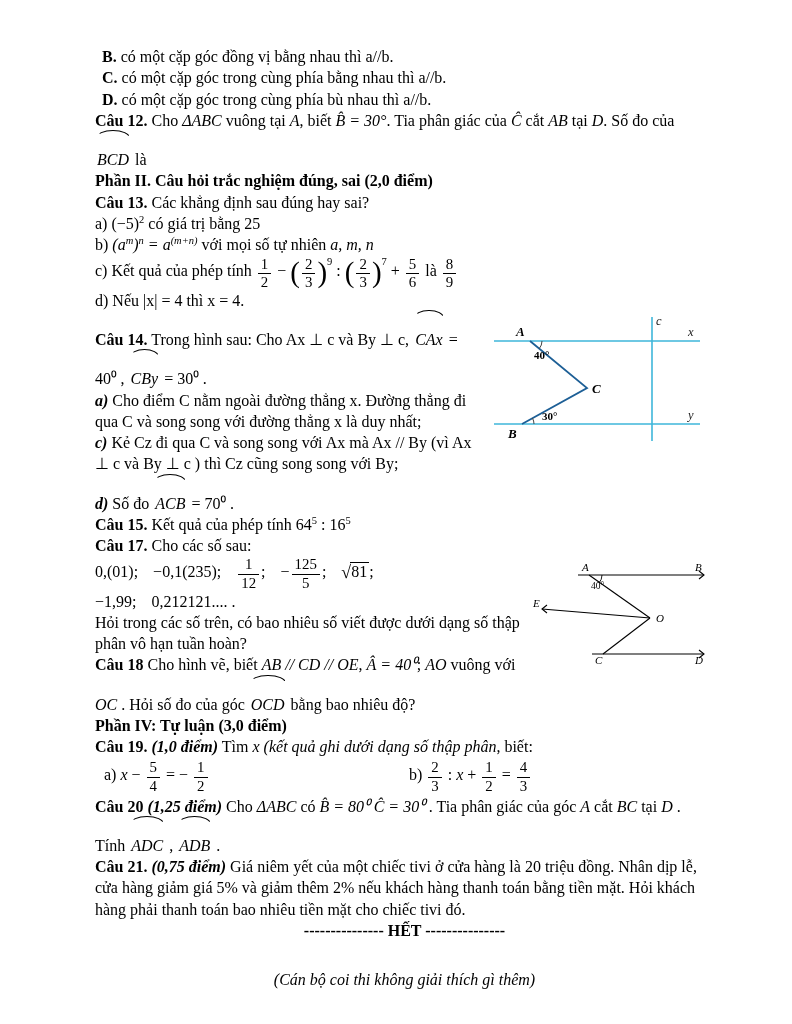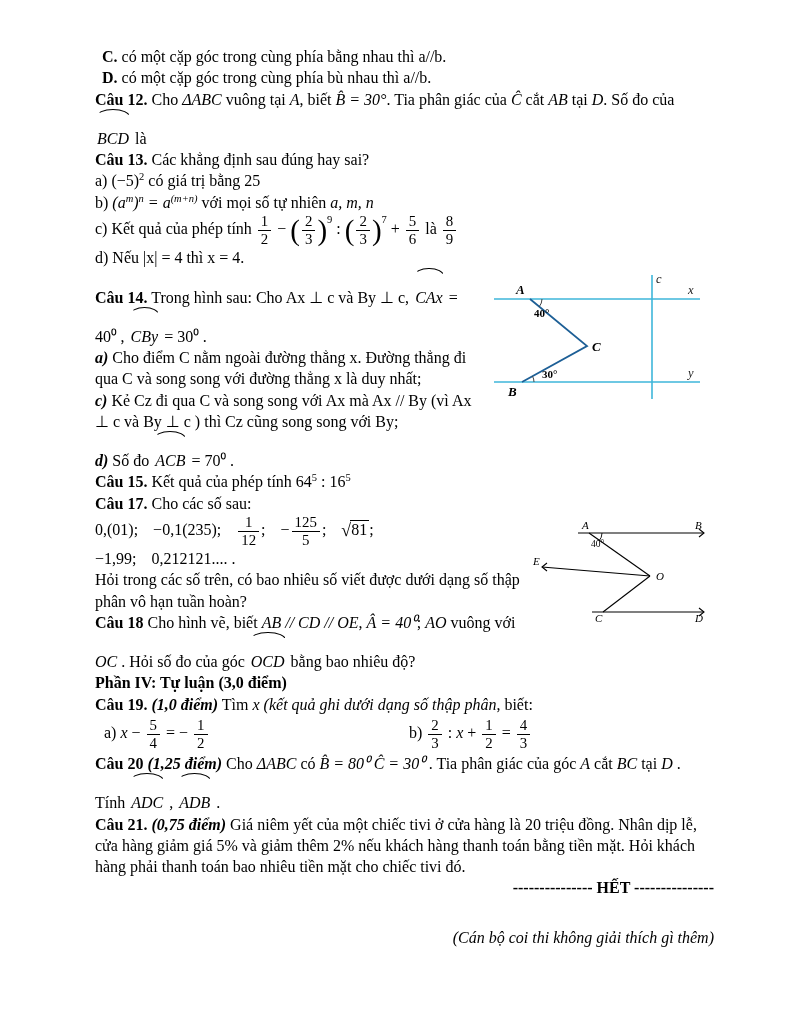--- a/index.html
+++ b/index.html
@@ -23,47 +23,49 @@
   .arc{position:relative;display:inline-block;font-style:italic;padding:18px 2px 0;}
   .arc::before{content:"";position:absolute;top:-1px;left:1px;right:1px;height:6px;
       border:1.4px solid transparent;border-top:1.4px solid #000;
       border-radius:50% 50% 0 0 / 100% 100% 0 0;}
   .sqrt{white-space:nowrap;}
   .sqrt .rad{display:inline-block;font-size:1.12em;transform:translateY(1px);margin-right:-1px;}
   .sqrt .rbody{display:inline-block;border-top:1.3px solid #000;padding:0 2px 0 1px;line-height:1.15;}
   .fig1wrap{float:right;width:232px;margin:0 0 2px 6px;}
   .fig2wrap{float:right;width:182px;margin:4px 0 2px 8px;}
   .clr{clear:both;}
-  .ctr{text-align:right;}
+  .ctr{text-align:center;}
   .eqrow{display:flex;padding-left:9px;margin:2px 0;}
   .eq{flex:0 0 50%;}
   .numline .numitem{margin-right:15px;white-space:nowrap;}
   svg text{font-family:"Liberation Serif",serif;fill:#000;}
   .fig1 .cyan{stroke:#3eb6da;stroke-width:1.6;}
   .fig1 .seg{stroke:#1d5f96;stroke-width:1.8;fill:none;}
   .fig1 .arcpath{stroke:#444;stroke-width:1;fill:none;}
   .fig1 .pl{font-size:13px;font-weight:bold;font-style:italic;}
   .fig1 .al{font-size:11px;font-weight:bold;}
   .fig1 .ll{font-size:12.5px;font-style:italic;fill:#222;}
   .fig2 .k{stroke:#000;stroke-width:1.1;fill:none;}
   .fig2 .arc2{stroke:#000;stroke-width:0.9;fill:none;}
   .fig2 .pl2{font-size:11px;font-style:italic;}
   .fig2 .al2{font-size:9.5px;}
 </style>
 </head>
 <body>
 
 <div class="page">
 
+  <p class="opt"><span class="b">B.</span><span> có một cặp góc đồng vị bằng nhau thì a//b.</span></p>
   <p class="opt"><span class="b">C.</span><span> có một cặp góc trong cùng phía bằng nhau thì a//b.</span></p>
   <p class="opt"><span class="b">D.</span><span> có một cặp góc trong cùng phía bù nhau thì a//b.</span></p>
 
   <p><span class="b">Câu 12.</span><span> Cho </span><span class="mi">ΔABC</span><span> vuông tại </span><span class="mi">A</span><span>, biết </span><span class="mi">B̂ = 30°</span><span>. Tia phân giác của </span><span class="mi">Ĉ</span><span> cắt </span><span class="mi">AB</span><span> tại </span><span class="mi">D</span><span>. Số đo của </span><span class="arc">BCD</span><span> là</span></p>
 
 
+  <p class="b">Phần II. Câu hỏi trắc nghiệm đúng, sai (2,0 điểm)</p>
 
   <p><span class="b">Câu 13.</span><span> Các khẳng định sau đúng hay sai?</span></p>
   <p><span>a) (−5)</span><sup class="sup">2</sup><span> có giá trị bằng 25</span></p>
   <p><span>b) </span><span class="mi">(a</span><sup class="sup mi">m</sup><span class="mi">)</span><sup class="sup mi">n</sup><span class="mi"> = a</span><sup class="sup mi">(m+n)</sup><span> với mọi số tự nhiên </span><span class="mi">a, m, n</span></p>
   <p><span>c) Kết quả của phép tính </span><span class="frac"><span class="fnum">1</span><span class="fden">2</span></span><span> − </span><span class="bigp">(</span><span class="frac"><span class="fnum">2</span><span class="fden">3</span></span><span class="bigp">)</span><span class="exp">9</span><span> : </span><span class="bigp">(</span><span class="frac"><span class="fnum">2</span><span class="fden">3</span></span><span class="bigp">)</span><span class="exp">7</span><span> + </span><span class="frac"><span class="fnum">5</span><span class="fden">6</span></span><span> là </span><span class="frac"><span class="fnum">8</span><span class="fden">9</span></span></p>
   <p><span>d) Nếu |x| = 4 thì x = 4.</span></p>
 
   <div>
     <div class="fig1wrap">
       <svg class="fig1" viewBox="0 0 230 135" width="230" height="135">

